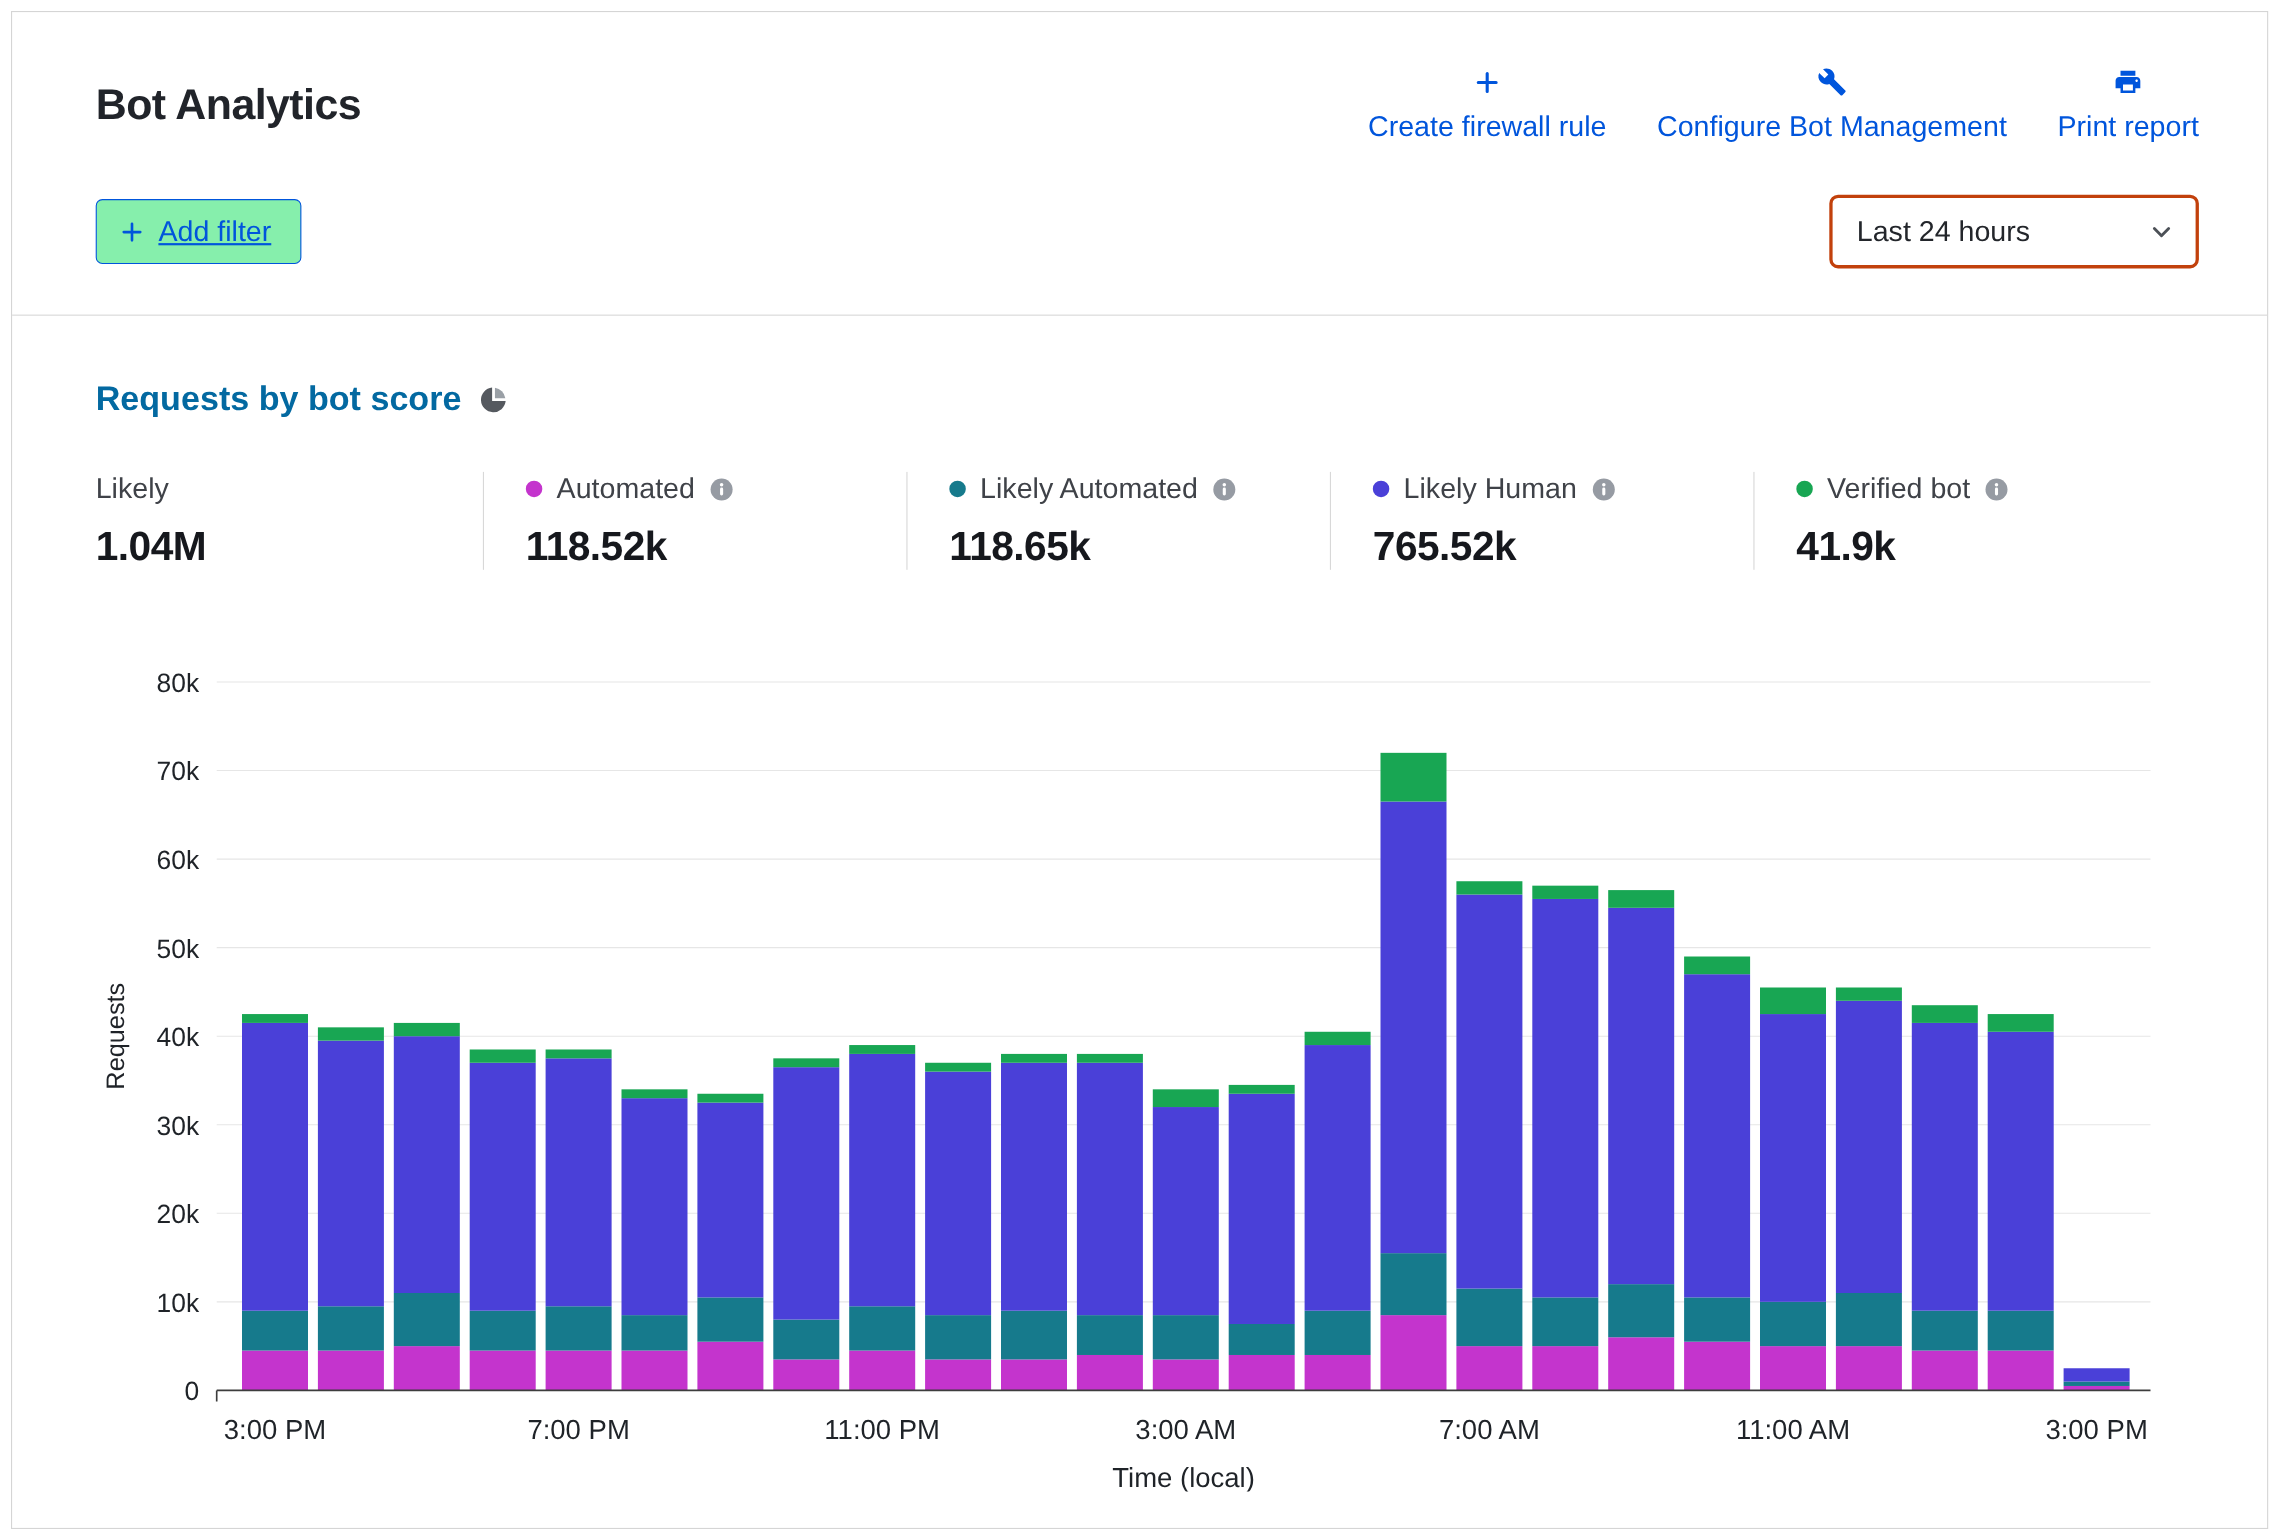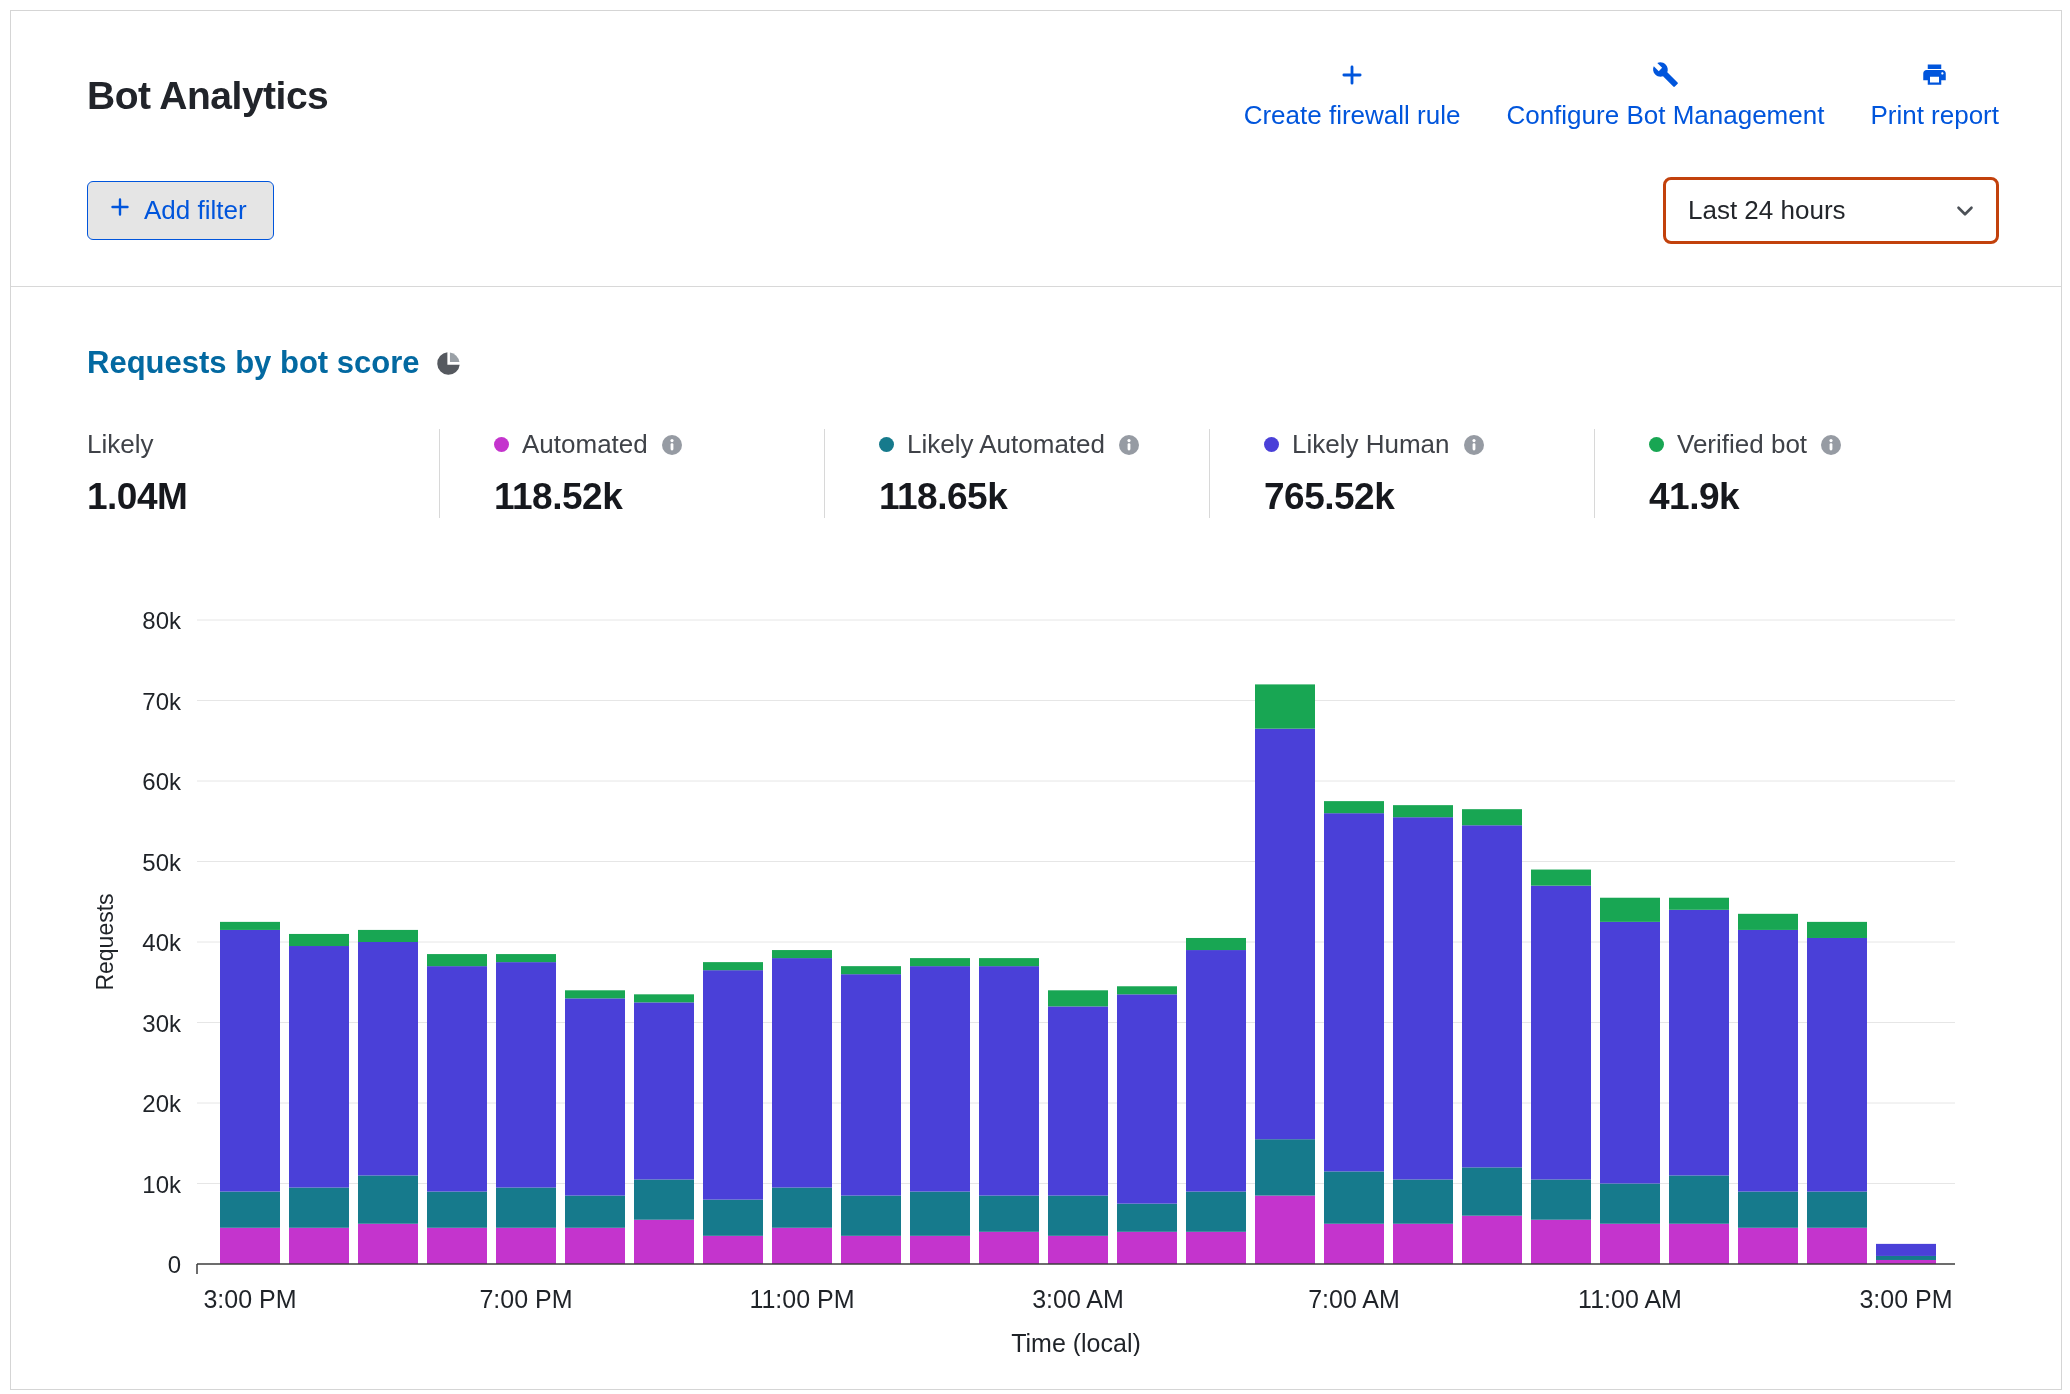--- a/index.html
+++ b/index.html
@@ -19,39 +19,39 @@
   .header-top { display: flex; justify-content: space-between; align-items: center; }
   .page-title { margin: 0; font-size: 39px; font-weight: 700; color: #21242a; letter-spacing: -0.5px; }
   .actions { display: flex; align-items: center; gap: 46px; }
   .action-link {
     display: flex; align-items: center; gap: 12px;
     color: var(--accent, #0055dc); font-size: 26px; text-decoration: none; cursor: pointer; flex-direction: column;
   }
   .action-link svg { flex: none; }
   .header-controls { display: flex; justify-content: space-between; align-items: center; margin-top: 46px; padding-bottom: 42px; }
   .add-filter-btn {
-    display: inline-flex; gap: 12px;
+    display: inline-flex; align-items: center; gap: 12px;
     font-family: inherit; font-size: 26px; color: var(--accent, #0055dc);
-    background: #e5e5e5; border: 1px solid var(--accent, #0055dc); border-radius: 6px;
-    padding: 13px 26px 13px 20px; cursor: pointer;
+    background: #86efac; border: 1px solid var(--accent, #0055dc); border-radius: 6px;
+    padding: 13px 26px 13px 20px; cursor: pointer; text-decoration: underline;
   }
   .time-select {
     display: flex; align-items: center; justify-content: space-between;
     width: 336px; padding: 15px 18px 15px 22px;
     border: 3px solid #c2410c; border-radius: 8px;
     font-size: 26px; color: #23262b; background: #fff; cursor: pointer;
   }
   .divider { border-top: 1px solid #d8d8d8; }
   .section { padding: 58px 62px 0 76px; }
   .section-title-row { display: flex; align-items: center; gap: 16px; }
   .section-title { margin: 0; font-size: 31px; font-weight: 700; color: #0369a1; }
   .stats { display: flex; margin-top: 48px; }
   .stat { width: 385px; padding-right: 30px; }
   .stat-total { width: 352px; }
-  .stat + .stat { border-left: 1px solid #d8d8d8; padding-left: 54px; }
+  .stat + .stat { border-left: 1px solid #d8d8d8; padding-left: 38px; }
   .stat-label-row { display: flex; align-items: center; gap: 13px; font-size: 26px; color: #3f4248; }
   .dot { width: 15px; height: 15px; border-radius: 50%; flex: none; background: #999; }
   .info-icon { flex: none; cursor: pointer; }
   .stat-value { margin-top: 16px; font-size: 37px; font-weight: 700; color: #16181d; letter-spacing: -0.5px; }
   .chart-wrap { margin-top: 58px; }
   #chart-svg { display: block; }
   #chart-svg text { font-family: "Liberation Sans", sans-serif; }
 </style>
 </head>
 <body>

